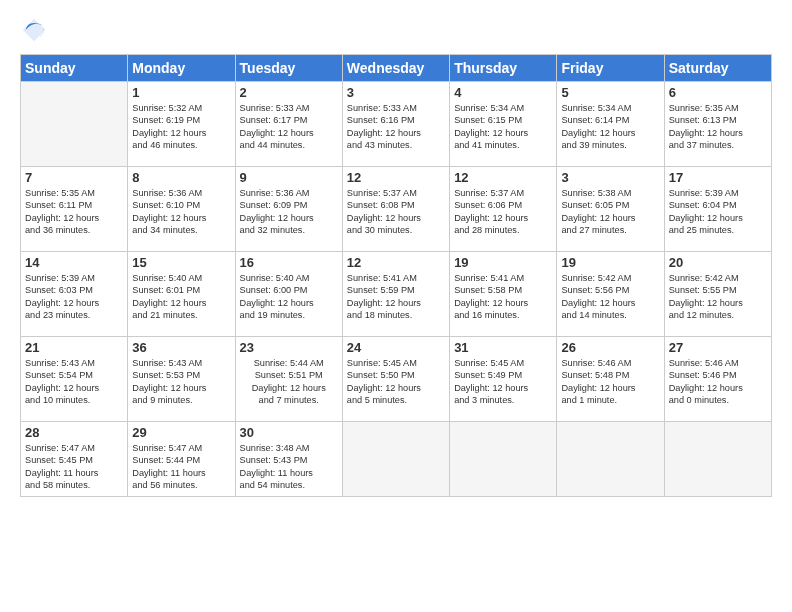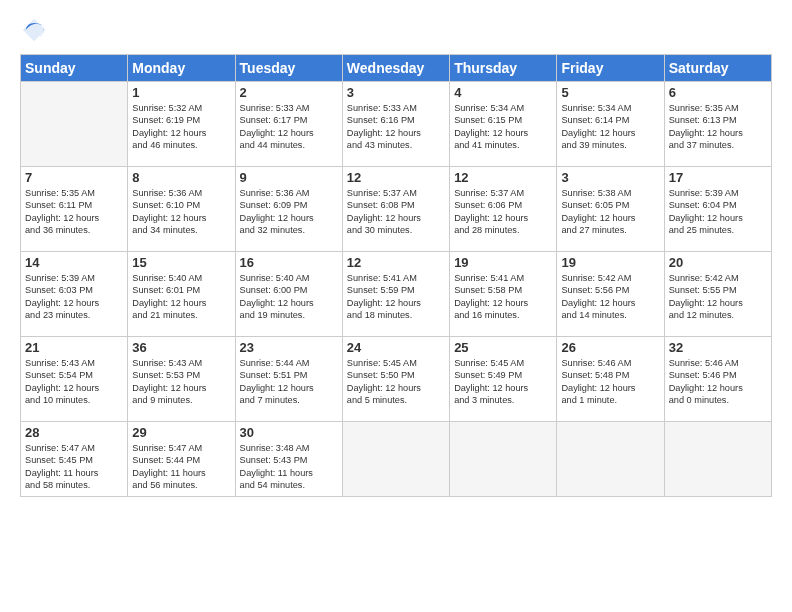--- a/index.html
+++ b/index.html
@@ -290,48 +290,48 @@
           </td>
           <td>
             <div class="day-num">36</div>
             <div class="day-info" style="white-space: pre-line;">Sunrise: 5:43 AM
 Sunset: 5:53 PM
 Daylight: 12 hours
 and 9 minutes.</div>
           </td>
           <td>
             <div class="day-num">23</div>
-            <div class="day-info" style="white-space: pre-line;">Sunrise: 5:44 AM
+            <div class="day-info" style="white-space: pre-line; text-align: center;">Sunrise: 5:44 AM
 Sunset: 5:51 PM
 Daylight: 12 hours
 and 7 minutes.</div>
           </td>
           <td>
             <div class="day-num">24</div>
             <div class="day-info" style="white-space: pre-line;">Sunrise: 5:45 AM
 Sunset: 5:50 PM
 Daylight: 12 hours
 and 5 minutes.</div>
           </td>
           <td>
-            <div class="day-num">25</div>
+            <div class="day-num">31</div>
             <div class="day-info" style="white-space: pre-line;">Sunrise: 5:45 AM
 Sunset: 5:49 PM
 Daylight: 12 hours
 and 3 minutes.</div>
           </td>
           <td>
             <div class="day-num">26</div>
             <div class="day-info" style="white-space: pre-line;">Sunrise: 5:46 AM
 Sunset: 5:48 PM
 Daylight: 12 hours
 and 1 minute.</div>
           </td>
           <td>
-            <div class="day-num">32</div>
+            <div class="day-num">27</div>
             <div class="day-info" style="white-space: pre-line;">Sunrise: 5:46 AM
 Sunset: 5:46 PM
 Daylight: 12 hours
 and 0 minutes.</div>
           </td>
         </tr>
         <tr class="last-row">
           <td>
             <div class="day-num">28</div>
             <div class="day-info" style="white-space: pre-line;">Sunrise: 5:47 AM

